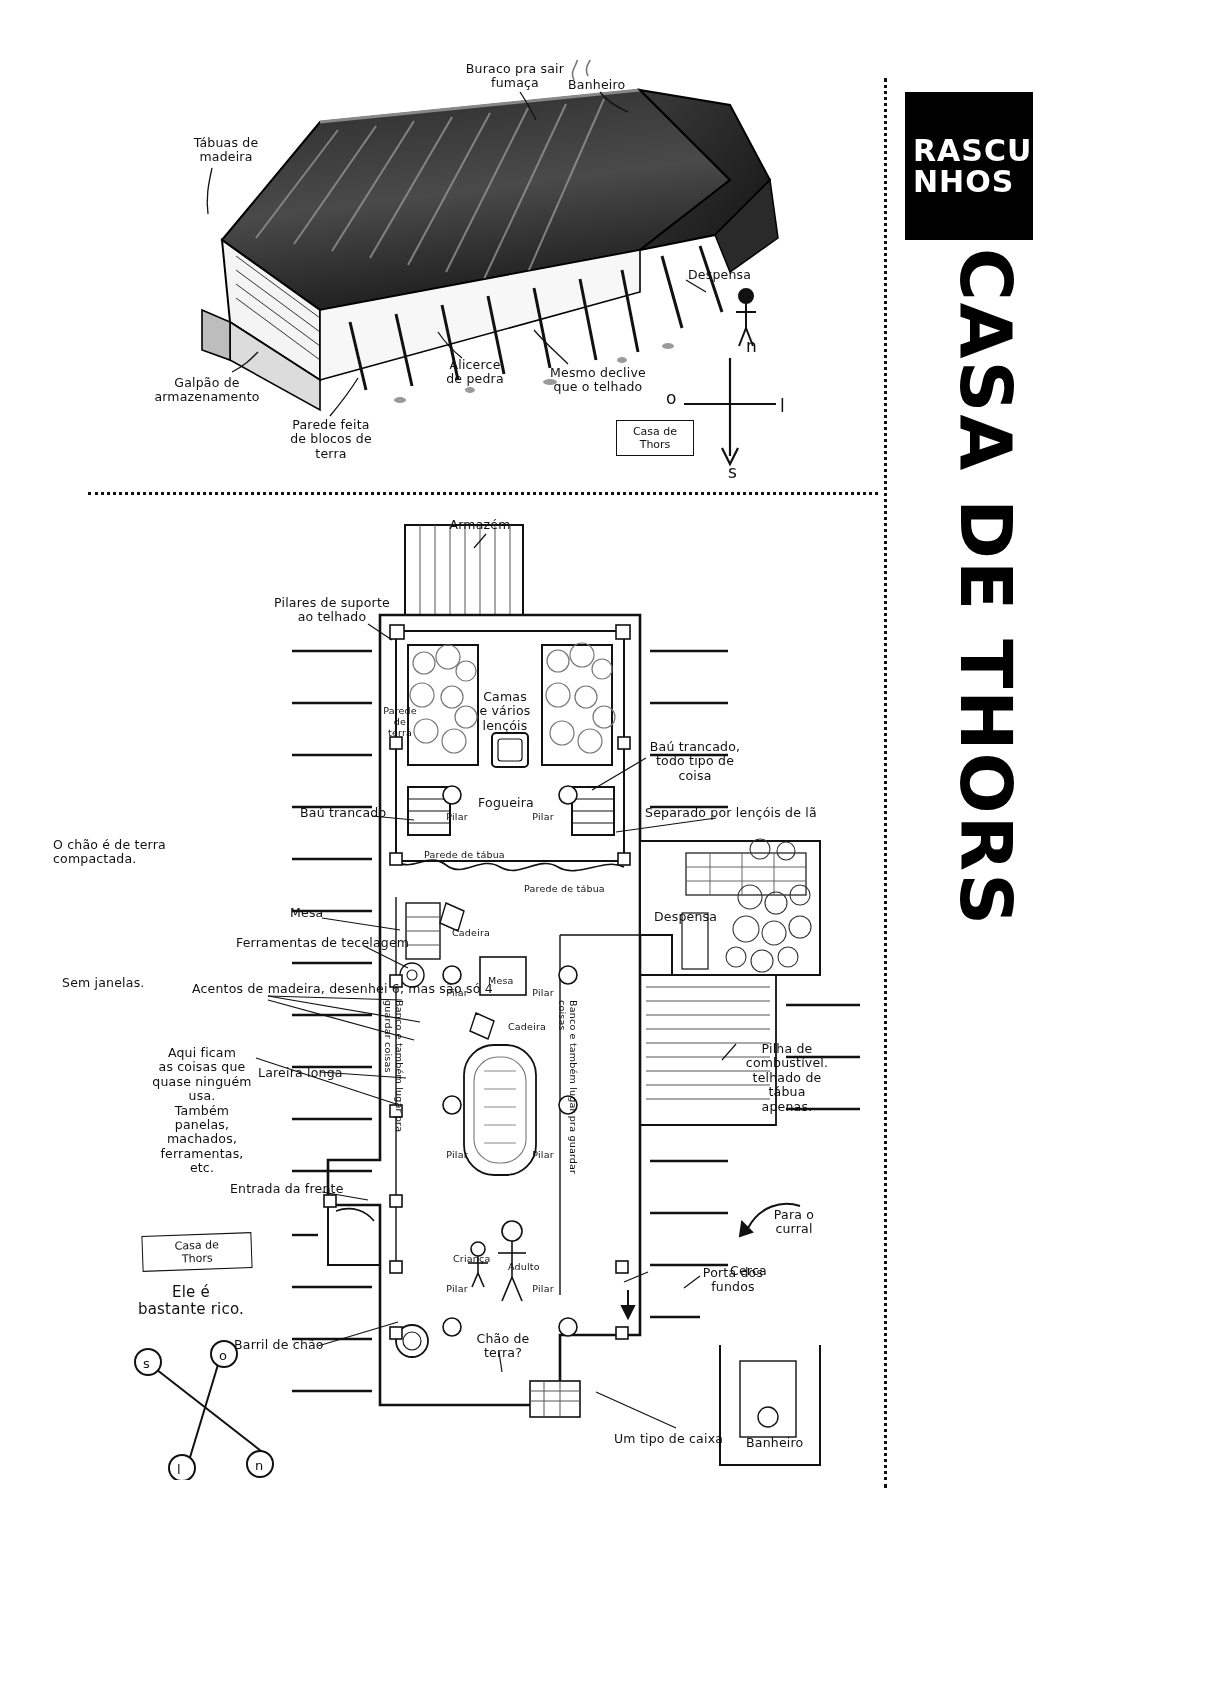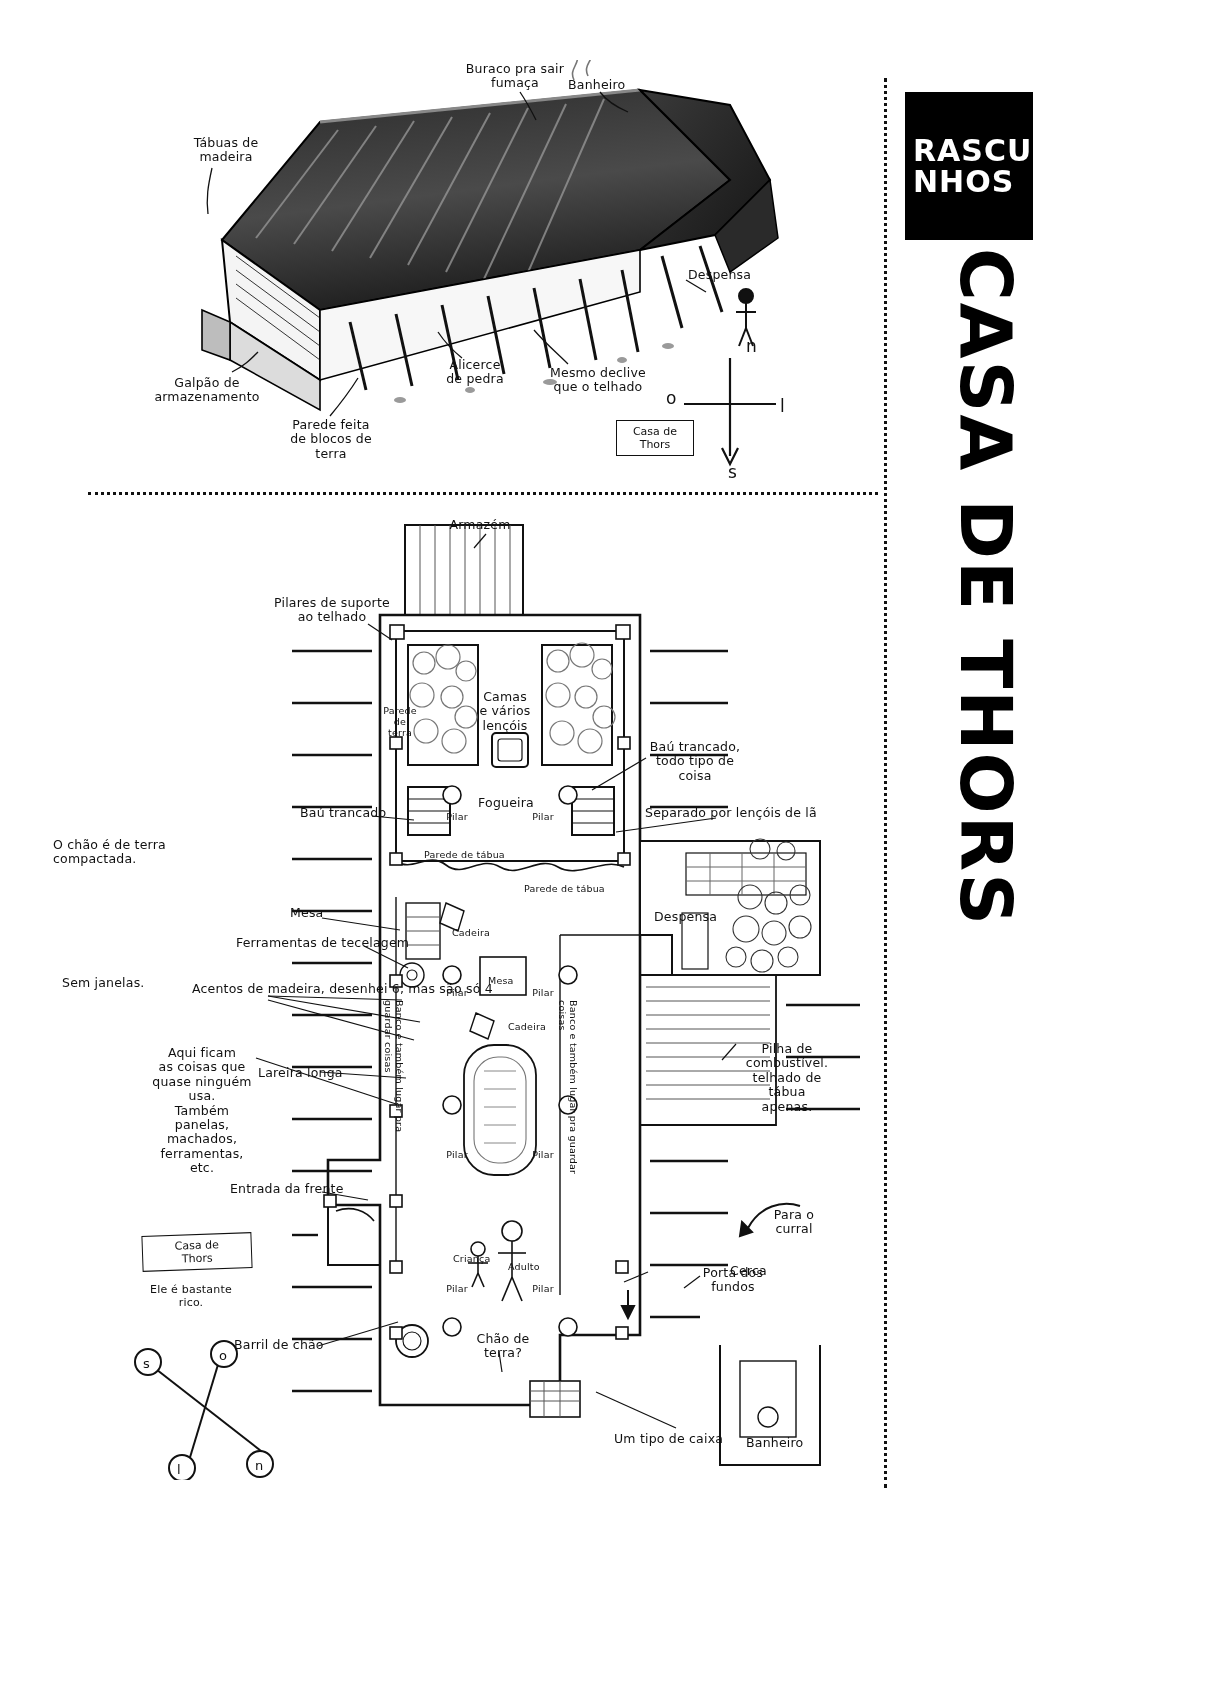--- a/index.html
+++ b/index.html
@@ -576,21 +576,21 @@
     <g stroke="#111" stroke-width="2" fill="none">
       <path d="M628 1290 L628 1312"></path>
       <path d="M622 1306 L628 1318 L634 1306 Z" fill="#111"></path>
     </g>
   </svg>
 
   <div class="notebox" style="left:142px; top:1234px; width:96px; transform:rotate(-2deg);">
     <div>Casa de</div>
     <div>Thors</div>
   </div>
-  <div class="lbl c" style="left:136px; top:1284px; width:110px; font-size:11px;">Ele é bastante rico.</div>
+  <div class="lbl c" style="left:136px; top:1284px; width:110px; font-size:15px;">Ele é bastante rico.</div>
 
   <svg class="compass" style="left:120px; top:1340px;" width="180" height="140" viewBox="0 0 180 140">
     <g stroke="#111" stroke-width="2" fill="none">
       <path d="M32 26 L150 118"></path>
       <path d="M100 18 L68 124"></path>
       <circle cx="28" cy="22" r="13" fill="#fff"></circle>
       <circle cx="104" cy="14" r="13" fill="#fff"></circle>
       <circle cx="62" cy="128" r="13" fill="#fff"></circle>
       <circle cx="140" cy="124" r="13" fill="#fff"></circle>
     </g>

